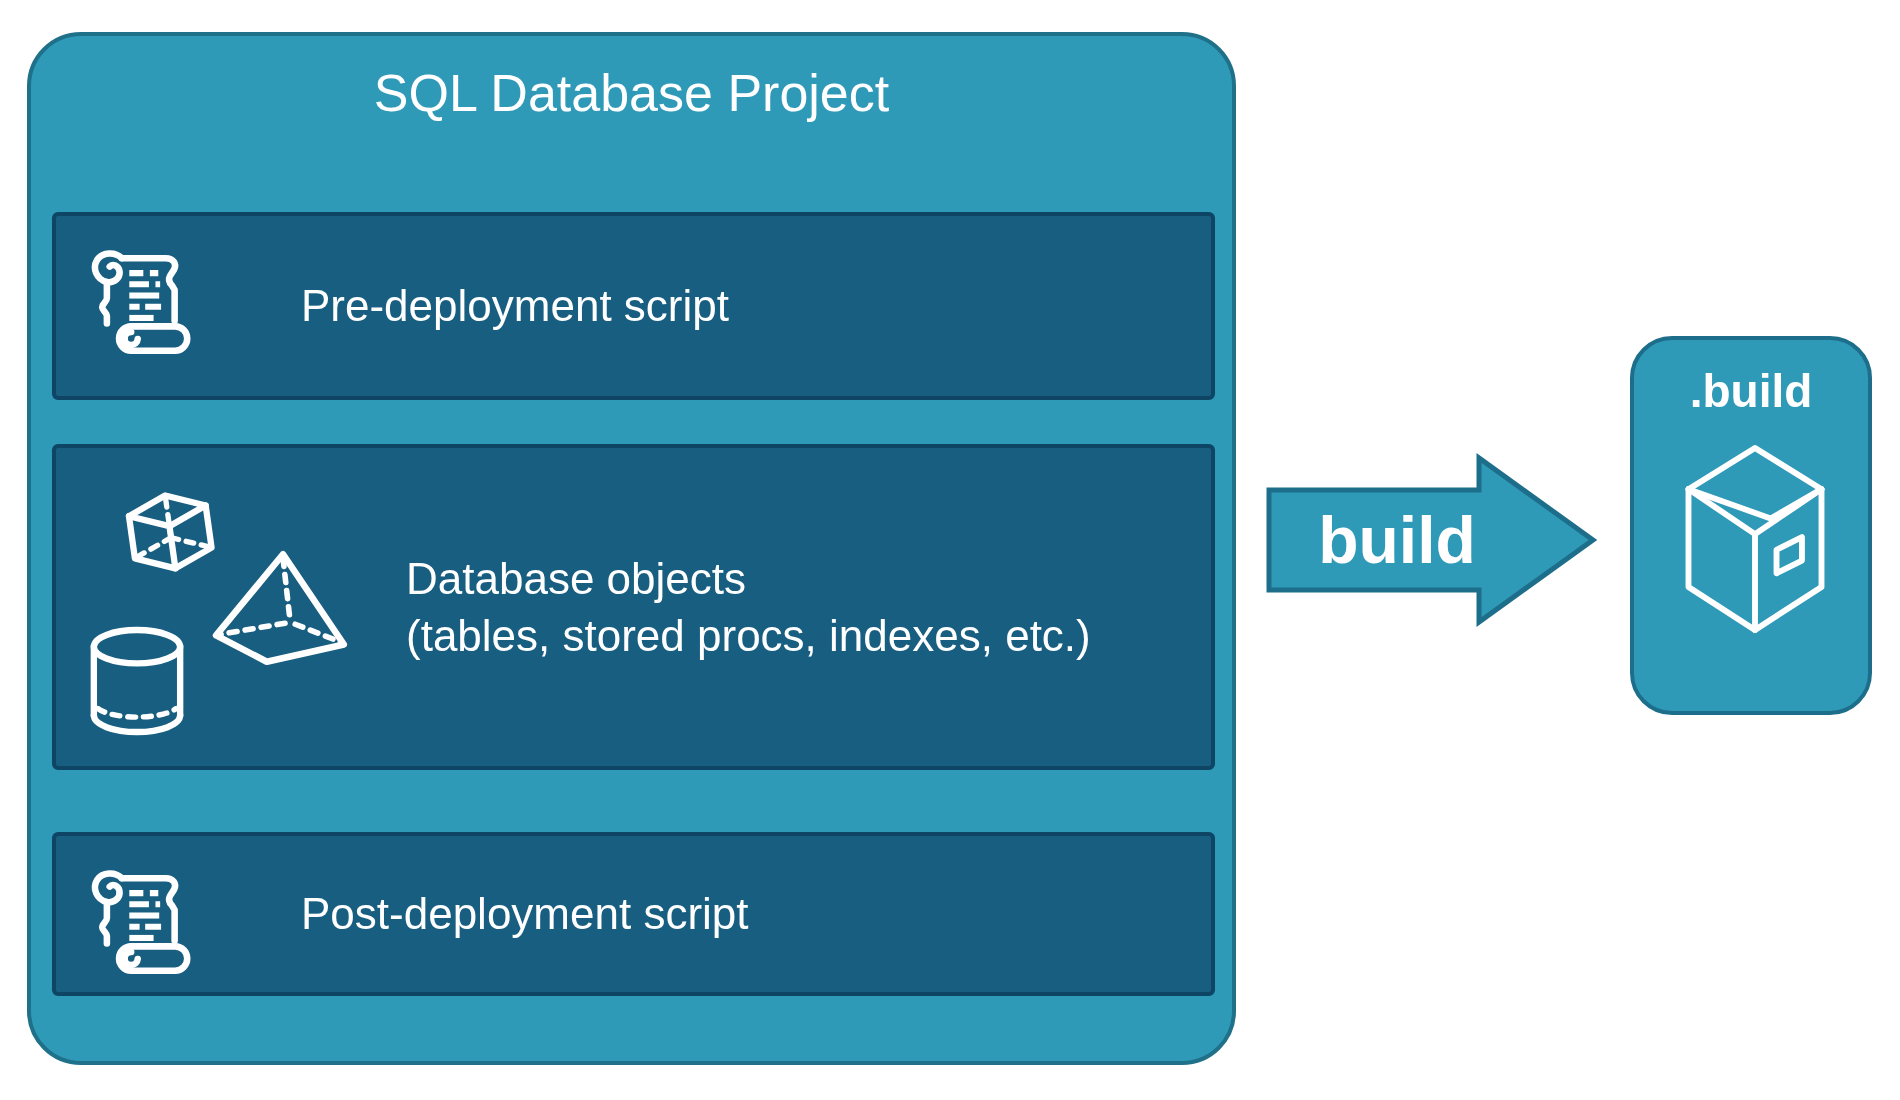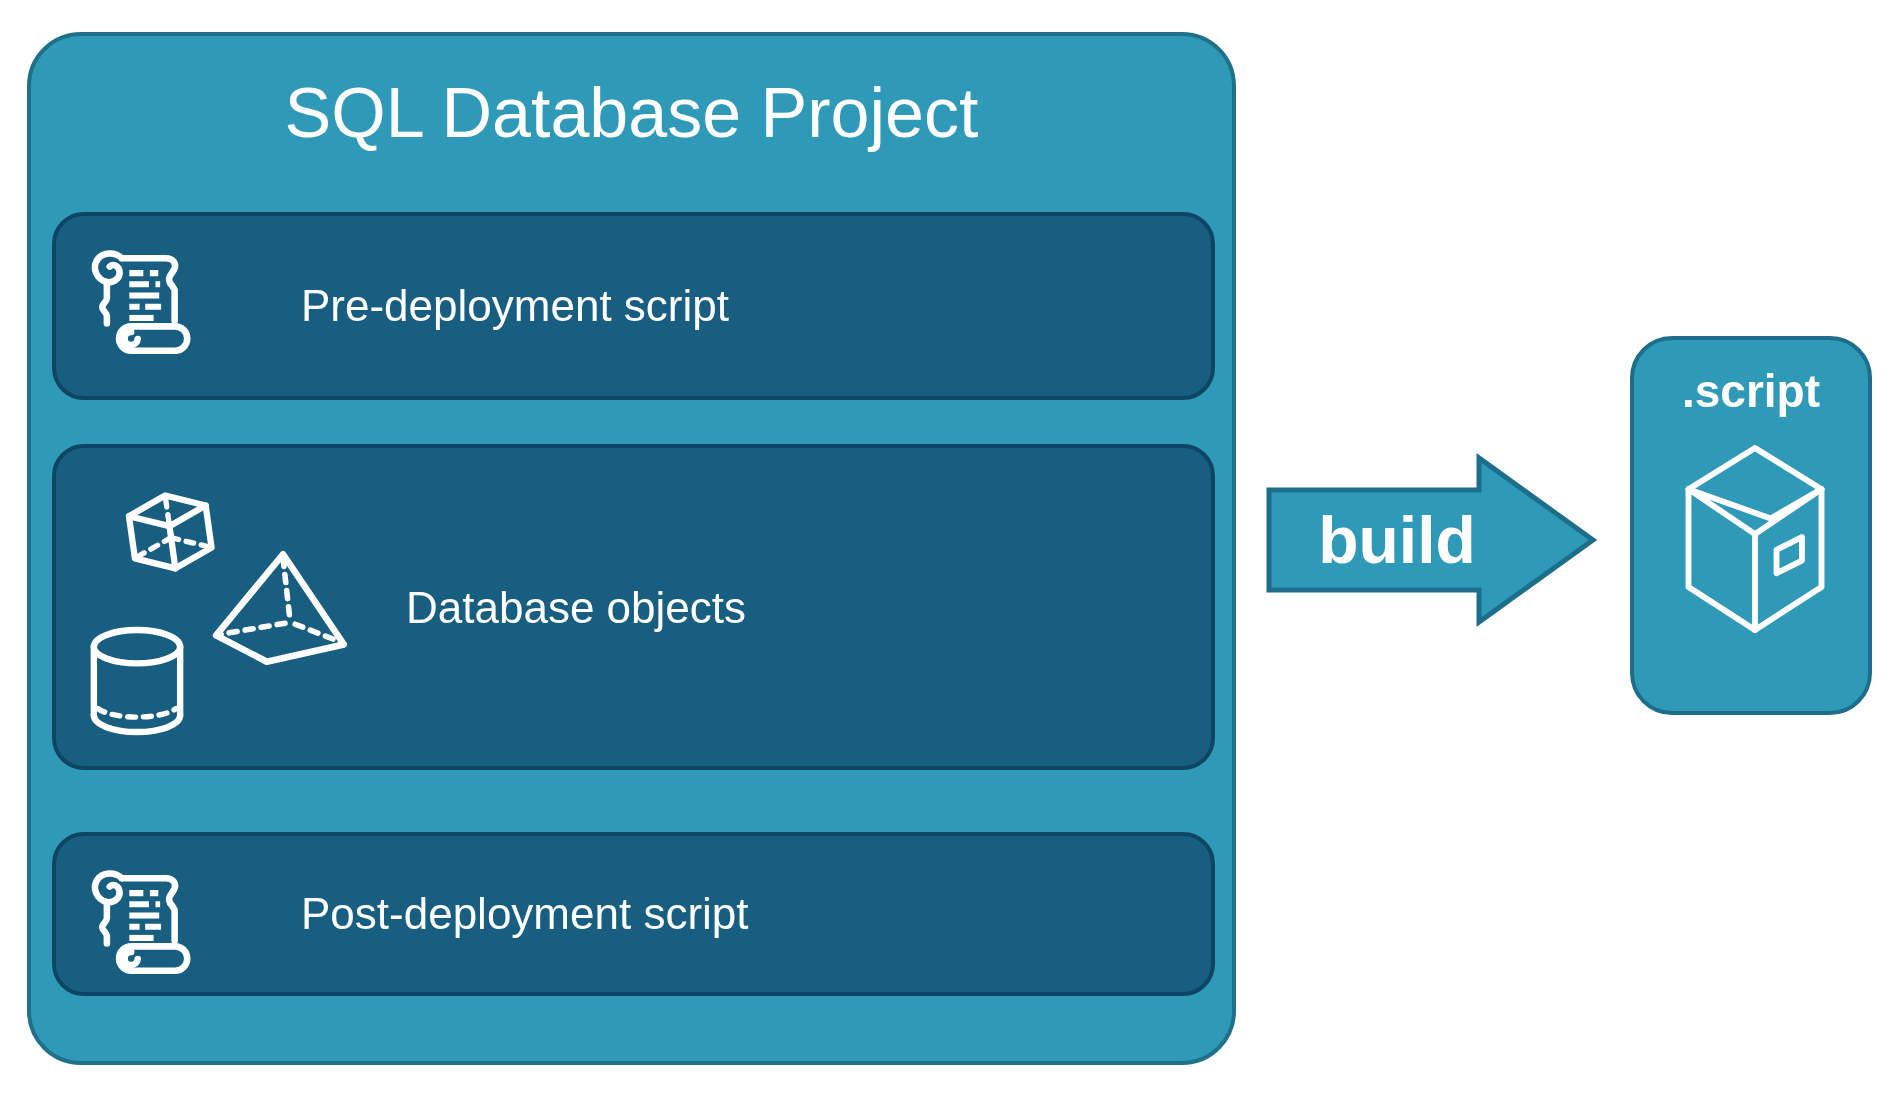--- a/index.html
+++ b/index.html
@@ -5,29 +5,29 @@
   * { margin:0; padding:0; box-sizing:border-box; }
   html,body { width:1900px; height:1100px; background:#ffffff; font-family:"Liberation Sans", sans-serif; }
   .canvas { position:relative; width:1900px; height:1100px; background:#ffffff; overflow:hidden; }
 
   
   .project-box {
     position:absolute; left:27px; top:32px; width:1209px; height:1033px;
     background:#2f9ab8; border:4px solid #1f7089; border-radius:54px;
   }
   .project-title {
-    position:absolute; left:0; top:40px; width:100%;
-    text-align:center; color:#ffffff; font-size:70px; line-height:74px; font-weight:400;
+    position:absolute; left:0; top:20px; width:100%;
+    text-align:center; color:#ffffff; font-size:52px; line-height:74px; font-weight:400;
     letter-spacing:0px;
   }
 
   
   .item-box {
     position:absolute; left:21px; width:1163px;
-    background:#185e80; border:4px solid #0e4565; border-radius:32px;
+    background:#185e80; border:4px solid #0e4565; border-radius:6px;
   }
   .item-box.pre  { top:176px; height:188px; }
   .item-box.mid  { top:408px; height:326px; }
   .item-box.post { top:796px; height:164px; }
 
   .item-label {
     position:absolute; left:245px; top:0; height:100%;
     display:flex; align-items:center;
     color:#ffffff; font-size:44px; font-weight:400; white-space:nowrap;
   }
@@ -116,20 +116,21 @@
             <ellipse cx="52" cy="23" rx="44" ry="17"></ellipse>
             <path d="M8 23 V93"></path>
             <path d="M96 23 V93"></path>
             <path d="M8 93 A44 17 0 0 0 96 93"></path>
           </g>
           <path stroke-width="5.5" stroke-dasharray="8 8" d="M12 86 A44 15 0 0 0 92 86"></path>
         </g>
       </svg>
       <div class="item-label">
         <span>Database objects</span>
+        <span>(tables, stored procs, indexes, etc.)</span>
       </div>
     </div>
 
     <div class="item-box post">
       <svg class="scroll-icon" viewBox="0 0 132 122">
         <g fill="none" stroke="#ffffff" stroke-width="7" stroke-linecap="round" stroke-linejoin="round">
           <path d="M38 13 C31 6 17 6 11.5 15 C6 24 11 36 22 38.5 C30 40 36.5 34 35.5 27 C34.7 21 28 18.5 25 22"></path>
           <path d="M38 13 H85 C93 13 97 19 94 25 L89.5 32 C87.5 36 88.5 39 91.5 42 L94.5 47 L94.5 80"></path>
           <path d="M22 38.5 L22 56 C22 60 17 61.5 17 65.5 C17 69.5 22 71 22 75 L22 83"></path>
           <path d="M48 86 H95 A13 13 0 0 1 95 112 H48 A13 13 0 0 1 48 86 Z"></path>
@@ -148,21 +149,21 @@
   </div>
 
   <div class="build-arrow">
     <svg width="332" height="174" viewBox="0 0 332 174">
       <polygon points="3,37 213,37 213,5 327,87 213,169 213,137 3,137" fill="#2f9ab8" stroke="#1d6e8a" stroke-width="5" stroke-linejoin="miter"></polygon>
     </svg>
     <div class="build-label">build</div>
   </div>
 
   <div class="dacpac-box">
-    <div class="dacpac-label">.script</div>
+    <div class="dacpac-label">.build</div>
     <svg class="package-icon" viewBox="0 0 182 212">
       <g fill="none" stroke="#ffffff" stroke-width="6" stroke-linecap="round" stroke-linejoin="round">
         <path d="M91 12 L23 54 V154 L91 198 L159 154 V54 Z"></path>
         <path d="M23 54 L91 100 L159 54"></path>
         <path d="M91 100 V198"></path>
         <path d="M23 54 L107 84 L159 54"></path>
         <path d="M113 116 L139 103 V127 L113 140 Z"></path>
       </g>
     </svg>
   </div>

